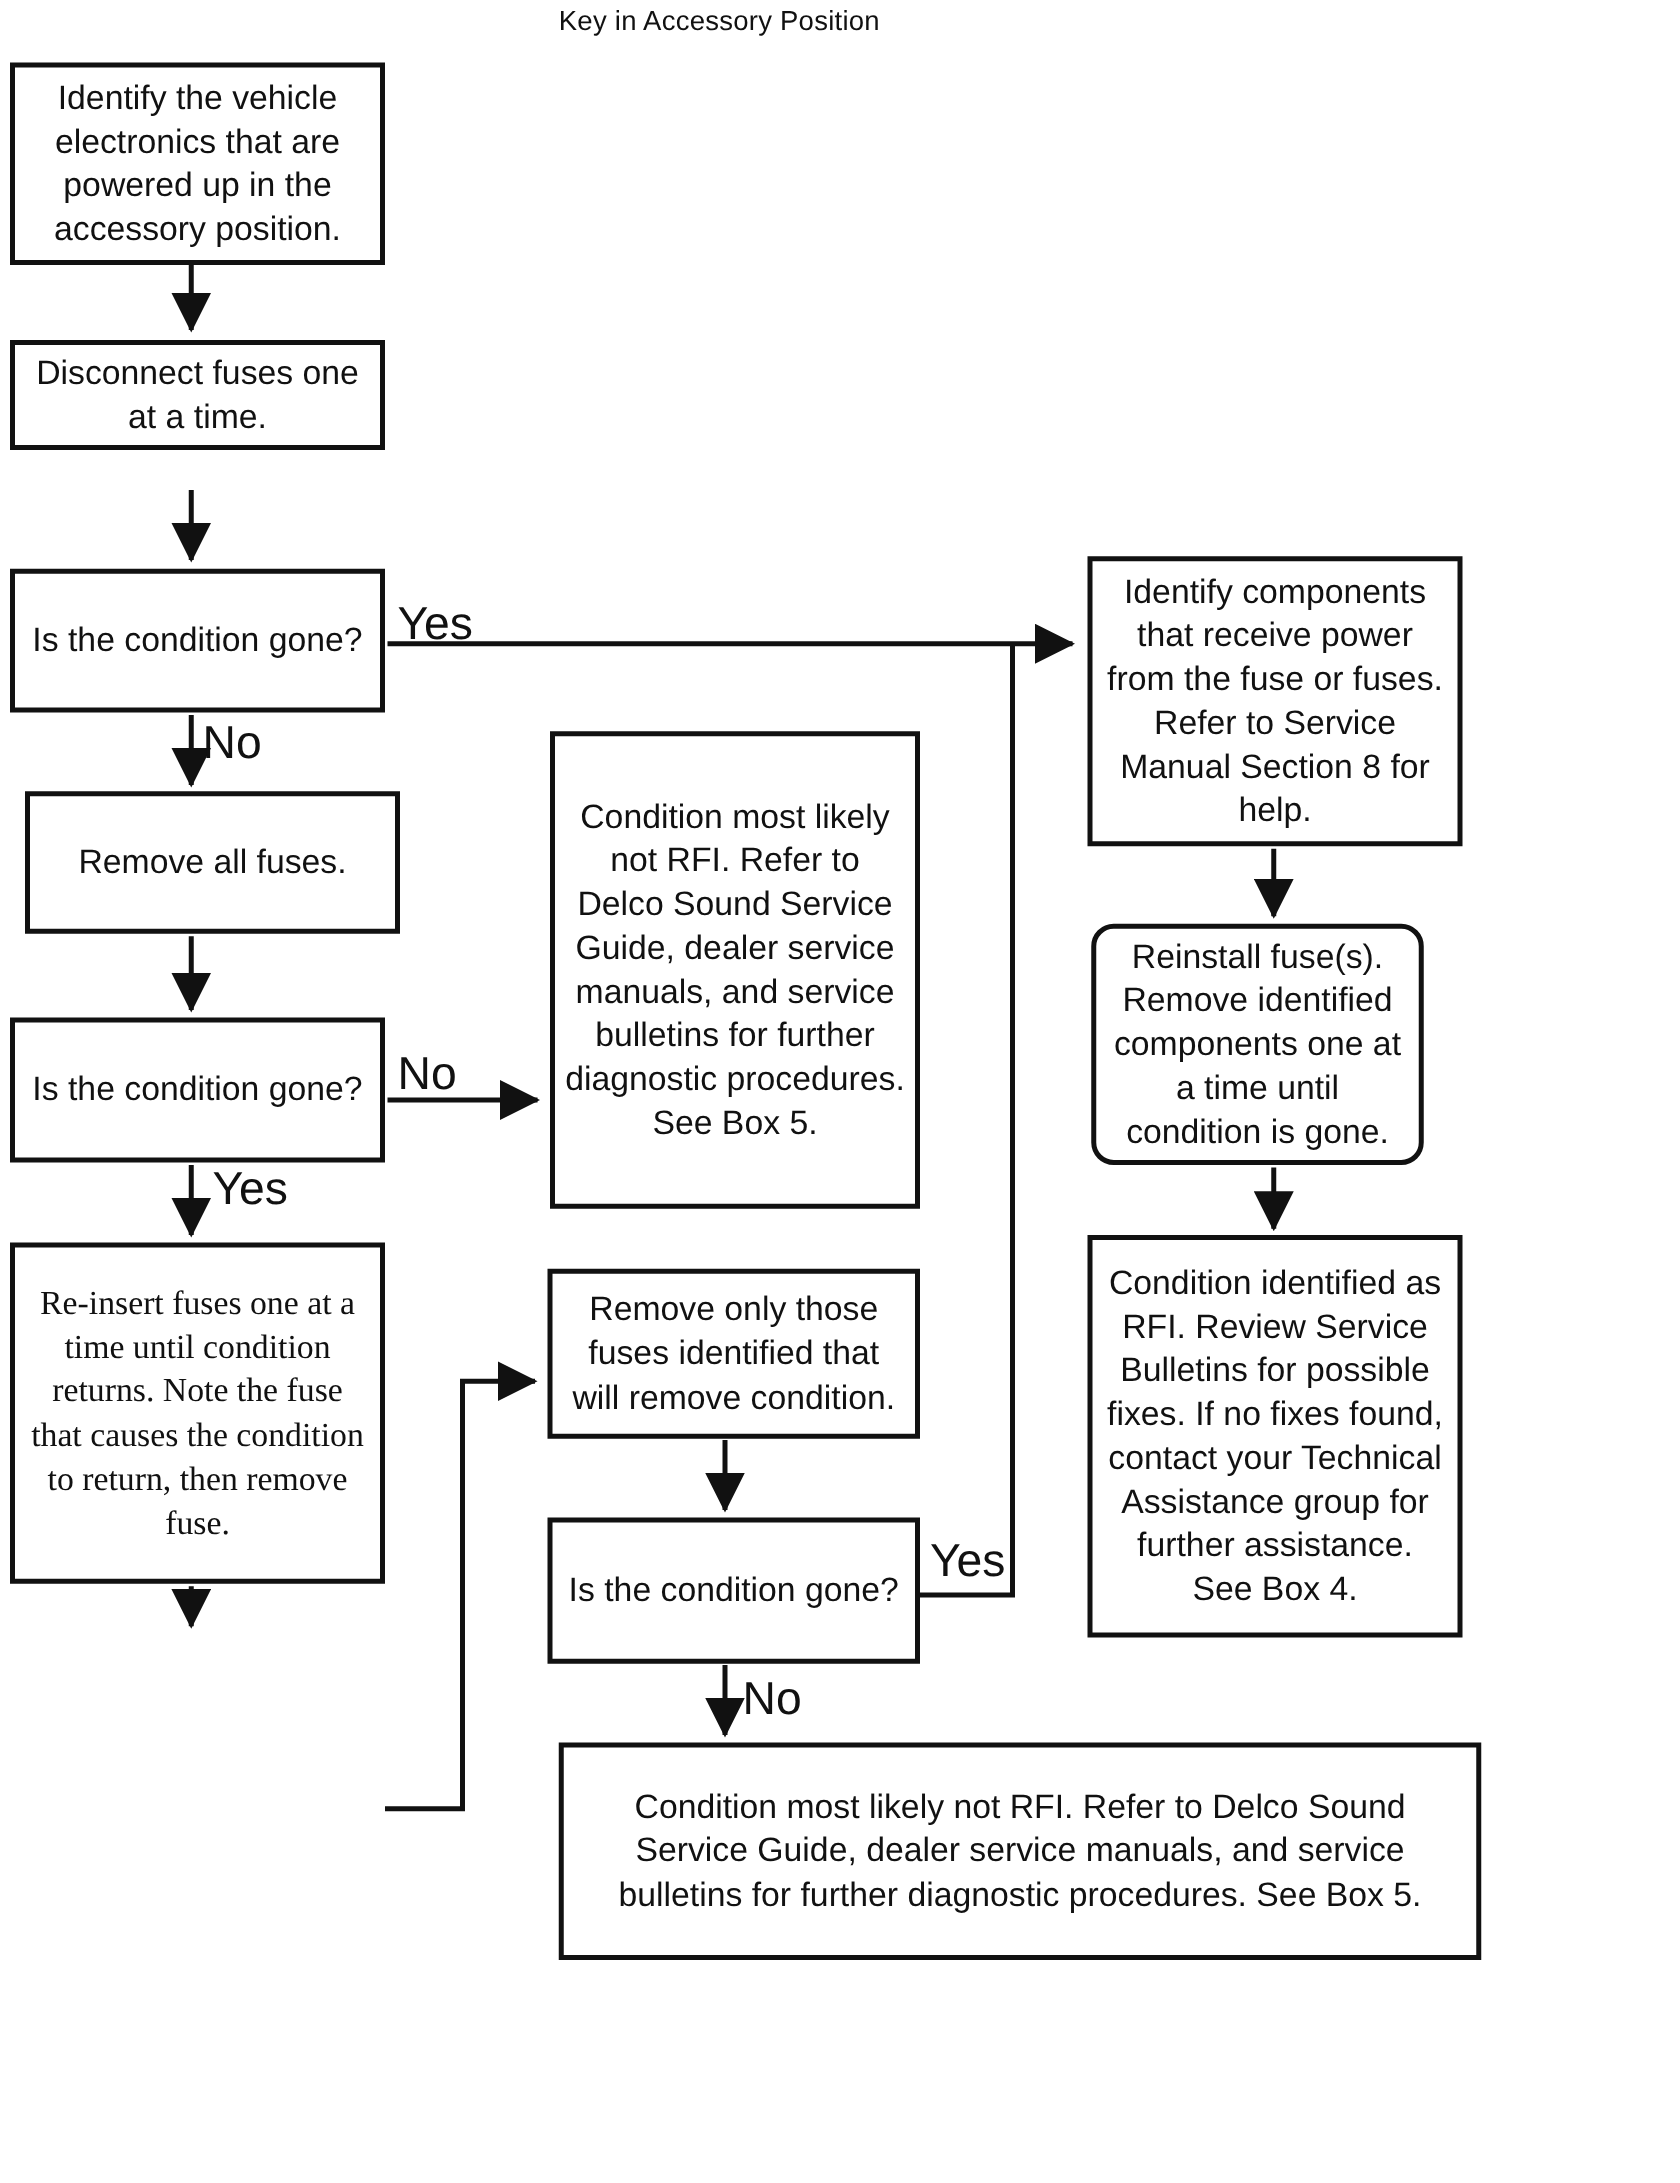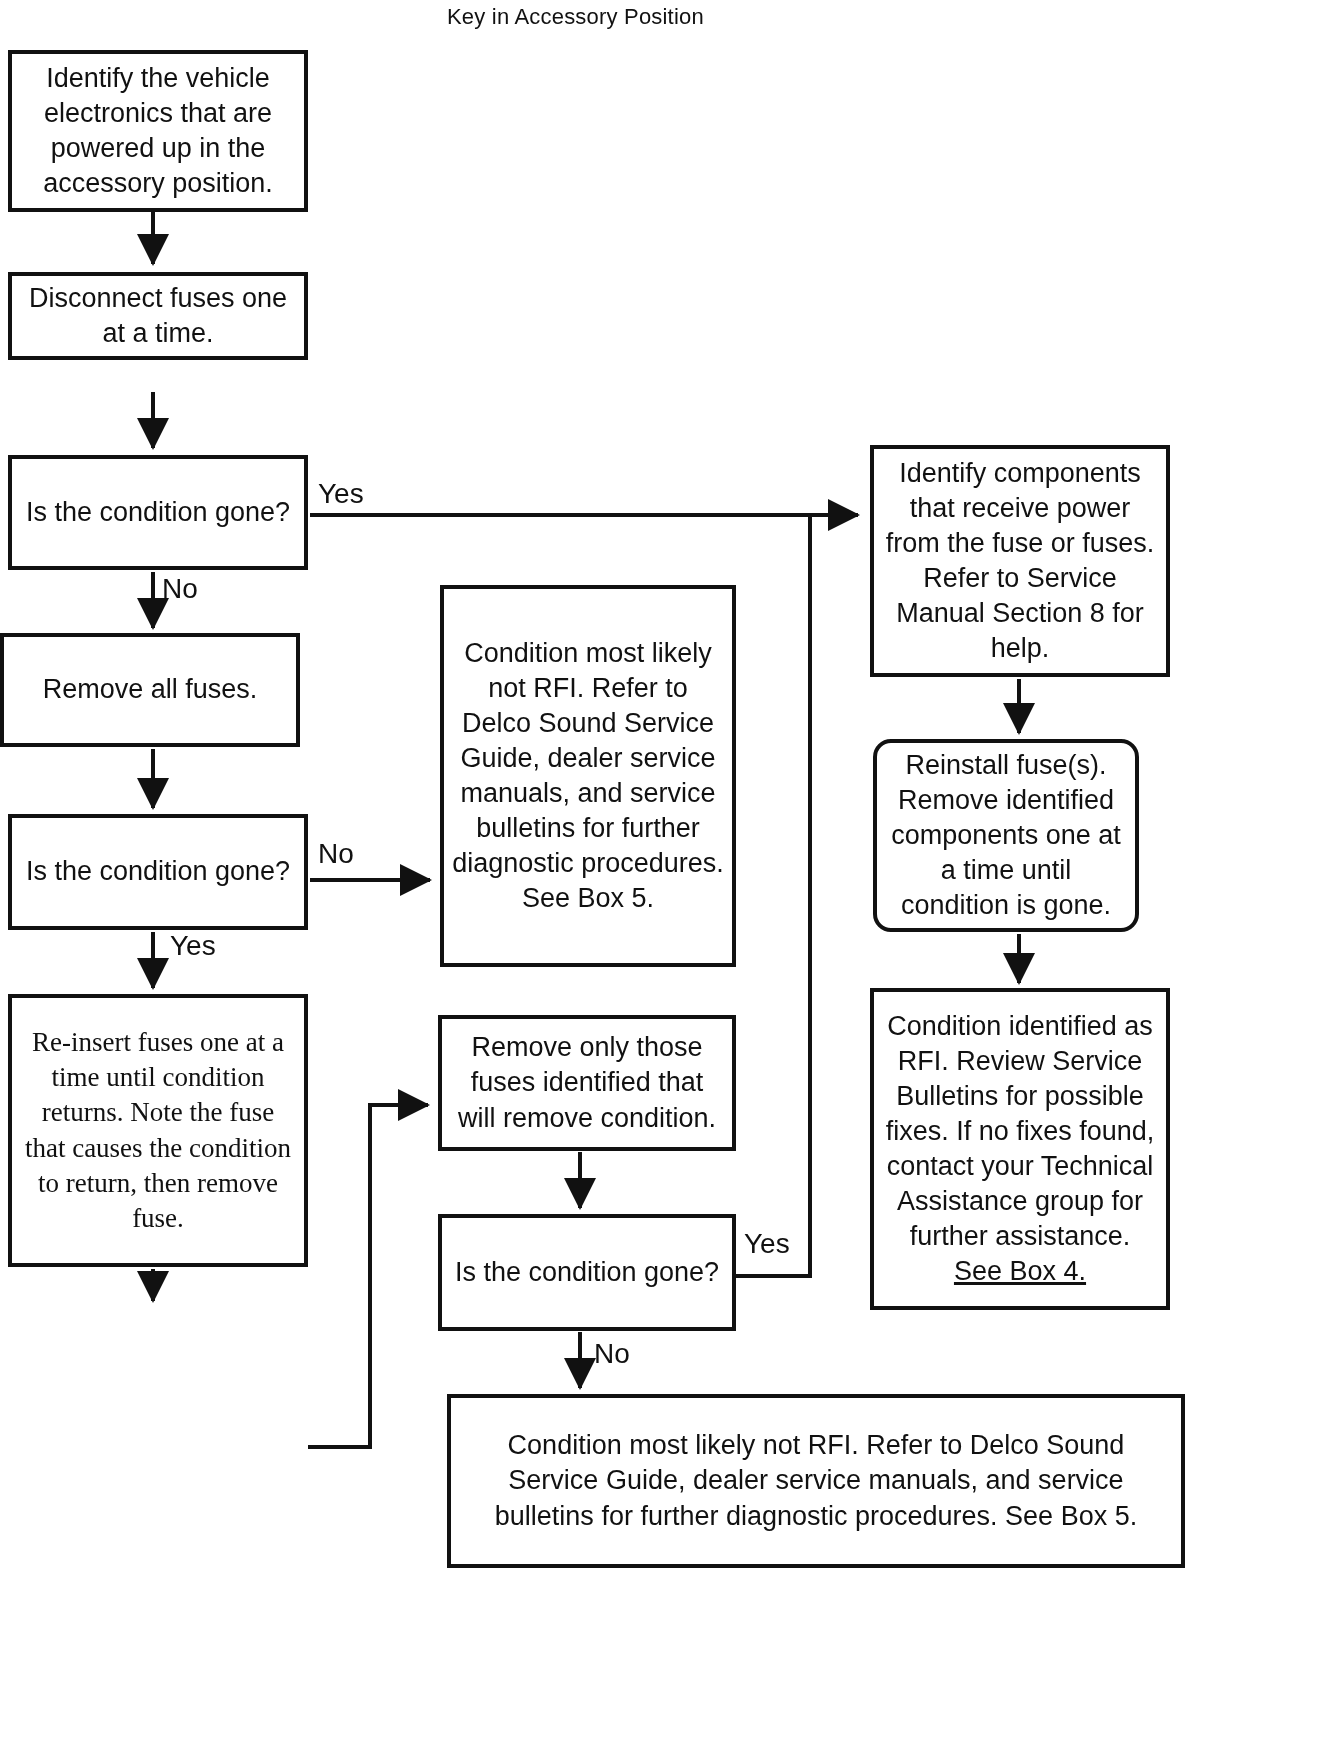--- a/index.html
+++ b/index.html
@@ -30,32 +30,31 @@
     align-items: center;
     justify-content: center;
     text-align: center;
     font-size: 27px;
     line-height: 1.3;
     padding: 16px 8px;
     z-index: 2;
   }
   .lbl {
     position: absolute;
-    font-size: 28px;
+    font-size: 37px;
     z-index: 3;
     background: transparent;
   }
   svg.connectors {
     position: absolute;
     left: 0;
     top: 0;
     z-index: 1;
   }
   .emphasis {
-    text-decoration: underline;
     text-decoration-thickness: 2.5px;
     text-underline-offset: 2px;
   }
 </style>
 </head>
 <body>
 
 <div class="page">
 
   <div class="title">Key in Accessory Position</div>
@@ -89,21 +88,21 @@
   </div>
 
   <div class="box" style="left:8px; top:272px; width:300px; height:88px;">
     <span>Disconnect fuses one at a time.</span>
   </div>
 
   <div class="box" style="left:8px; top:455px; width:300px; height:115px;">
     <span>Is the condition gone?</span>
   </div>
 
-  <div class="box" style="left:0; top:633px; width:300px; height:114px;">
+  <div class="box" style="left:20px; top:633px; width:300px; height:114px;">
     <span>Remove all fuses.</span>
   </div>
 
   <div class="box" style="left:8px; top:814px; width:300px; height:116px;">
     <span>Is the condition gone?</span>
   </div>
 
   <div class="box" style="left:8px; top:994px; width:300px; height:273px;font-family:Liberation Serif, serif;">
     <span>Re-insert fuses one at a time until condition returns. Note the fuse that causes the condition to return, then remove fuse.</span>
   </div>

